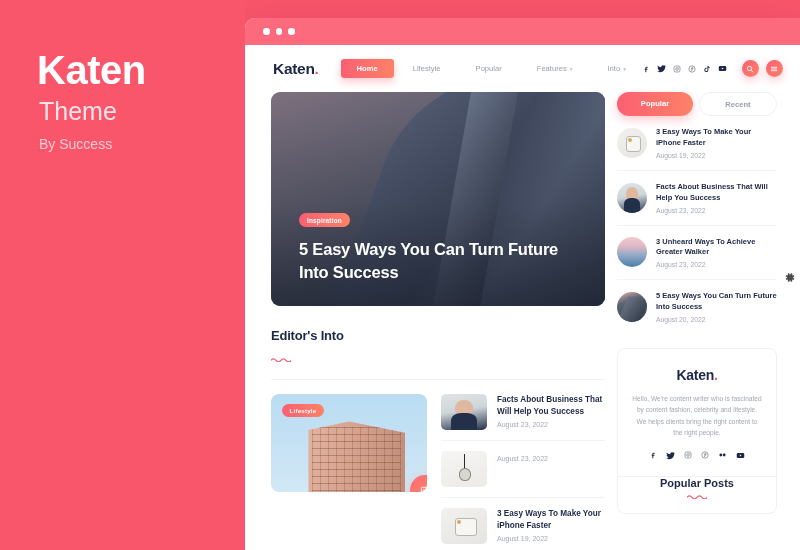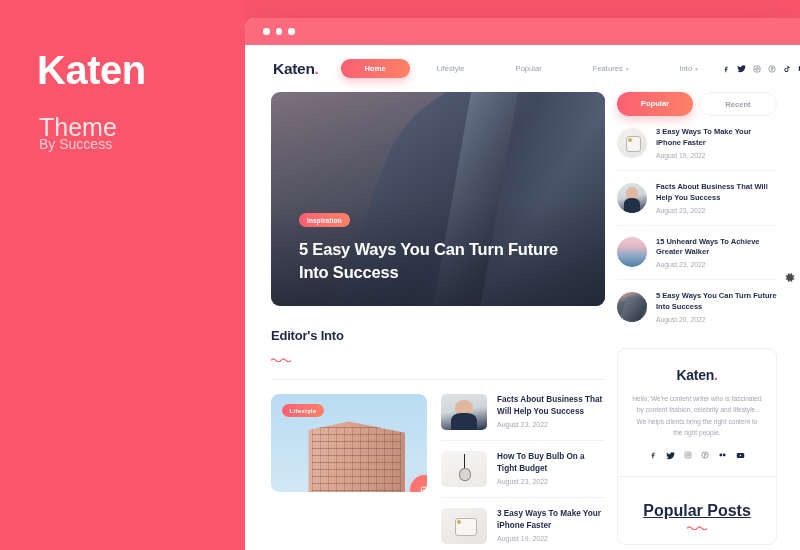--- a/index.html
+++ b/index.html
@@ -14,21 +14,21 @@
   .promo {
     position: absolute; left: 0; top: 0; width: 245px; height: 550px;
     background: #f9566c;
     z-index: 5;
   }
   .promo-title {
     position: absolute; left: 37px; top: 48px;
     font-size: 40px; font-weight: 700; color: #ffffff; letter-spacing: -0.5px;
   }
   .promo-sub {
-    position: absolute; left: 39px; top: 113px;
+    position: absolute; left: 39px; top: 97px;
     font-size: 25px; font-weight: 300; color: #ffe3e7; letter-spacing: 0px;
   }
   .promo-by {
     position: absolute; left: 39px; top: 136px;
     font-size: 14px; font-weight: 400; color: #ffc9d1;
   }
 
   
   .mini-window {
     position: absolute; left: 20px; top: 207px; width: 205px; height: 343px;
@@ -112,21 +112,21 @@
   .chrome .dot { width: 6.5px; height: 6.5px; }
 
   .site { background:#fff; height: 505px; position:relative; }
 
   
   .nav { display:flex; align-items:center; height:47px; padding:0 26px 0 28px; }
   .logo { font-size:15.5px; font-weight:700; color:#1d2746; letter-spacing:-.3px; }
   .logo em { color:#f9566c; font-style:normal; }
   .menu { display:flex; align-items:center; gap:3px; margin-left:22px; }
   .menu-item {
-    font-size:7.6px; color:#9aa0ad; padding:5px 24px; border-radius:9px;
+    font-size:7.6px; color:#9aa0ad; padding:5px 16px; border-radius:3px;
     white-space:nowrap; font-weight:500;
   }
   .menu-item.active {
     background: linear-gradient(95deg,#fb5f72,#fd8267); color:#fff; font-weight:600;
     box-shadow:0 4px 9px rgba(251,95,114,.33);
   }
   .caret { font-size:5.5px; color:#b9bec8; margin-left:3px; }
   .nav-right { margin-left:auto; display:flex; align-items:center; gap:7px; }
   .socials { display:flex; align-items:center; gap:7px; margin-right:8px; }
   .socials svg { display:block; }
@@ -211,21 +211,21 @@
 
   .side-card {
     margin-top:14px; border:1px solid #eef0f4; border-radius:8px;
     padding:18px 14px 14px; text-align:center; background:#fff;
   }
   .side-logo { font-size:14px; font-weight:700; color:#1d2746; letter-spacing:-.3px; }
   .side-logo em { color:#f9566c; font-style:normal; }
   .side-about { font-size:6.6px; color:#a2a7b2; line-height:1.72; margin-top:10px; }
   .side-socials { display:flex; justify-content:center; gap:9px; margin-top:13px; }
   .side-card-sep { height:1px; background:#eef0f4; margin:16px -14px 0; }
-  .side-pop-title { font-size:16px; font-weight:700; color:#1d2746; margin-top:25px;text-decoration:underline; }
+  .side-pop-title { font-size:11px; font-weight:700; color:#1d2746; margin-top:0; }
 
   
   .edge-gear {
     position:absolute; right:2px; top:268px; width:18px; height:18px;
     display:flex; align-items:center; justify-content:center;
     z-index:20;
   }
 
   
   .ph-phone { background:linear-gradient(150deg,#f3f1ee,#e6e4e2); position:relative; }
@@ -397,21 +397,20 @@
             <div class="ep-item">
               <div class="ep-thumb ph-woman"></div>
               <div>
                 <div class="ep-title">Facts About Business That Will Help You Success</div>
                 <div class="ep-date">August 23, 2022</div>
               </div>
             </div>
             <div class="ep-item">
               <div class="ep-thumb ph-bulb"></div>
               <div>
-                <div class="ep-title">How To Buy Bulb On a Tight Budget</div>
                 <div class="ep-date">August 23, 2022</div>
               </div>
             </div>
             <div class="ep-item">
               <div class="ep-thumb ph-phone"></div>
               <div>
                 <div class="ep-title">3 Easy Ways To Make Your iPhone Faster</div>
                 <div class="ep-date">August 19, 2022</div>
               </div>
             </div>
@@ -436,21 +435,21 @@
           <div class="side-post">
             <div class="side-thumb ph-woman"></div>
             <div>
               <div class="side-title">Facts About Business That Will Help You Success</div>
               <div class="side-date">August 23, 2022</div>
             </div>
           </div>
           <div class="side-post">
             <div class="side-thumb ph-sky"></div>
             <div>
-              <div class="side-title">15 Unheard Ways To Achieve Greater Walker</div>
+              <div class="side-title">3 Unheard Ways To Achieve Greater Walker</div>
               <div class="side-date">August 23, 2022</div>
             </div>
           </div>
           <div class="side-post">
             <div class="side-thumb ph-tower"></div>
             <div>
               <div class="side-title">5 Easy Ways You Can Turn Future Into Success</div>
               <div class="side-date">August 20, 2022</div>
             </div>
           </div>

